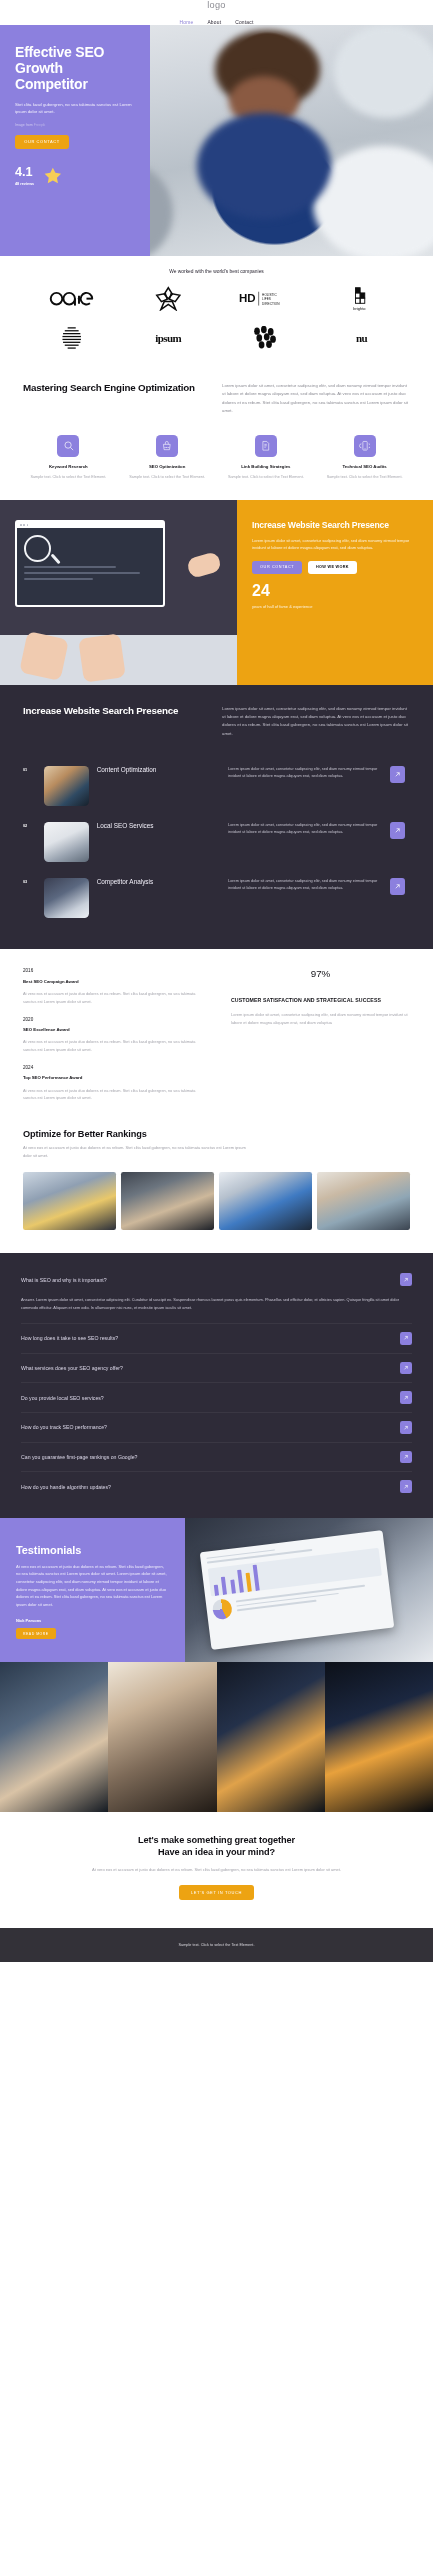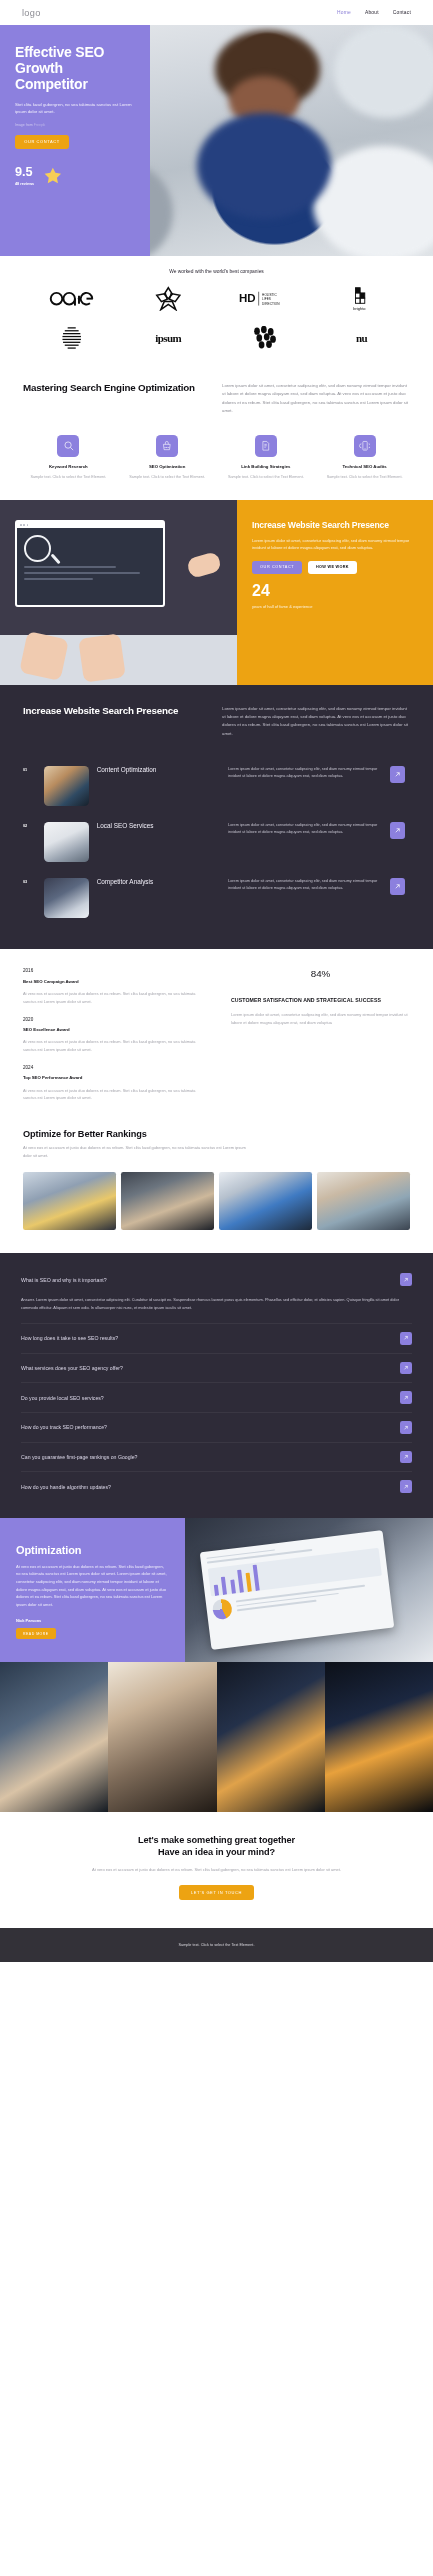--- a/index.html
+++ b/index.html
@@ -9,20 +9,21 @@
     font-family: "Liberation Sans", sans-serif;
     -webkit-font-smoothing: antialiased;
   }
   .page { width: 433px; position: relative; overflow: hidden; }
 
   
   .nav {
     height: 25.4px; background: #ffffff;
     display: flex; align-items: center; justify-content: space-between;
     padding: 0 22px;
+    flex-direction: column;
   }
   .logo { font-size: 9.2px; color: #8c8c93; letter-spacing: 0.3px; font-weight: 400; }
   .nav-links { display: flex; gap: 14px; align-items: center; }
   .nav-link { font-size: 4.9px; color: #2a2633; letter-spacing: 0.2px; }
   .nav-link.active { color: #8b7fd6; }
 
   
   .hero { position: relative; height: 231px; background: #fff; }
   .hero-photo {
     position: absolute; left: 81px; top: 0; right: 0; height: 231px;
@@ -239,21 +240,21 @@
     </div>
     <div class="hero-card">
       <div class="hero-title">Effective SEO Growth Competitor</div>
       <div class="hero-sub">Stet clita kasd gubergren, no sea takimata sanctus est Lorem ipsum dolor sit amet.</div>
       <div class="hero-credit">
         <span>Image from </span><b>Freepik</b>
       </div>
       <button class="btn-yellow">OUR CONTACT</button>
       <div class="rating-row">
         <div>
-          <div class="rating-num">9.5</div>
+          <div class="rating-num">4.1</div>
           <div class="rating-sub">48 reviews</div>
         </div>
         <svg class="star" viewBox="0 0 24 24" fill="currentColor">
           <path d="M12 2l3.1 6.3 6.9 1-5 4.9 1.2 6.9L12 17.8 5.8 21.1 7 14.2 2 9.3l6.9-1z"></path>
         </svg>
       </div>
     </div>
   </div>
 
   <div class="brands">
@@ -483,21 +484,21 @@
       <div class="aw-name">Best SEO Campaign Award</div>
       <div class="aw-text">At vero eos et accusam et justo duo dolores et ea rebum. Stet clita kasd gubergren, no sea takimata sanctus est Lorem ipsum dolor sit amet.</div>
       <div class="aw-year">2020</div>
       <div class="aw-name">SEO Excellence Award</div>
       <div class="aw-text">At vero eos et accusam et justo duo dolores et ea rebum. Stet clita kasd gubergren, no sea takimata sanctus est Lorem ipsum dolor sit amet.</div>
       <div class="aw-year">2024</div>
       <div class="aw-name">Top SEO Performance Award</div>
       <div class="aw-text">At vero eos et accusam et justo duo dolores et ea rebum. Stet clita kasd gubergren, no sea takimata sanctus est Lorem ipsum dolor sit amet.</div>
     </div>
     <div class="aw-right">
-      <div class="pct">84%</div>
+      <div class="pct">97%</div>
       <div class="stat-head">CUSTOMER SATISFACTION AND STRATEGICAL SUCCESS</div>
       <div class="stat-copy">Lorem ipsum dolor sit amet, consetetur sadipscing elitr, sed diam nonumy eirmod tempor invidunt ut labore et dolore magna aliquyam erat, sed diam voluptua</div>
     </div>
   </div>
 
   <div class="gallery-sec">
     <div class="g-title">Optimize for Better Rankings</div>
     <div class="g-sub">At vero eos et accusam et justo duo dolores et ea rebum. Stet clita kasd gubergren, no sea takimata sanctus est Lorem ipsum dolor sit amet.</div>
     <div class="g-grid">
       <div class="g-cell gc1"></div>
@@ -583,21 +584,21 @@
               <line x1="6" y1="18" x2="18" y2="6"></line>
               <polyline points="9,6 18,6 18,15"></polyline>
             </svg>
         </div>
       </div>
     </div>
   </div>
 
   <div class="testi">
     <div class="testi-left">
-      <div class="testi-title">Optimization</div>
+      <div class="testi-title">Testimonials</div>
       <div class="testi-copy">At vero eos et accusam et justo duo dolores et ea rebum. Stet clita kasd gubergren, no sea takimata sanctus est Lorem ipsum dolor sit amet. Lorem ipsum dolor sit amet, consetetur sadipscing elitr, sed diam nonumy eirmod tempor invidunt ut labore et dolore magna aliquyam erat, sed diam voluptua. At vero eos et accusam et justo duo dolores et ea rebum. Stet clita kasd gubergren, no sea takimata sanctus est Lorem ipsum dolor sit amet.</div>
       <div class="testi-name">Nick Parsons</div>
       <button class="btn-sm-yellow">READ MORE</button>
     </div>
     <div class="testi-right">
       <div class="tablet">
         <div class="tb-line" style="width:40%"></div>
         <div class="tb-line" style="width:62%"></div>
         <div class="tb-chart">
           <div class="tb-bar" style="left:4.6px;  height:10.4px"></div>

